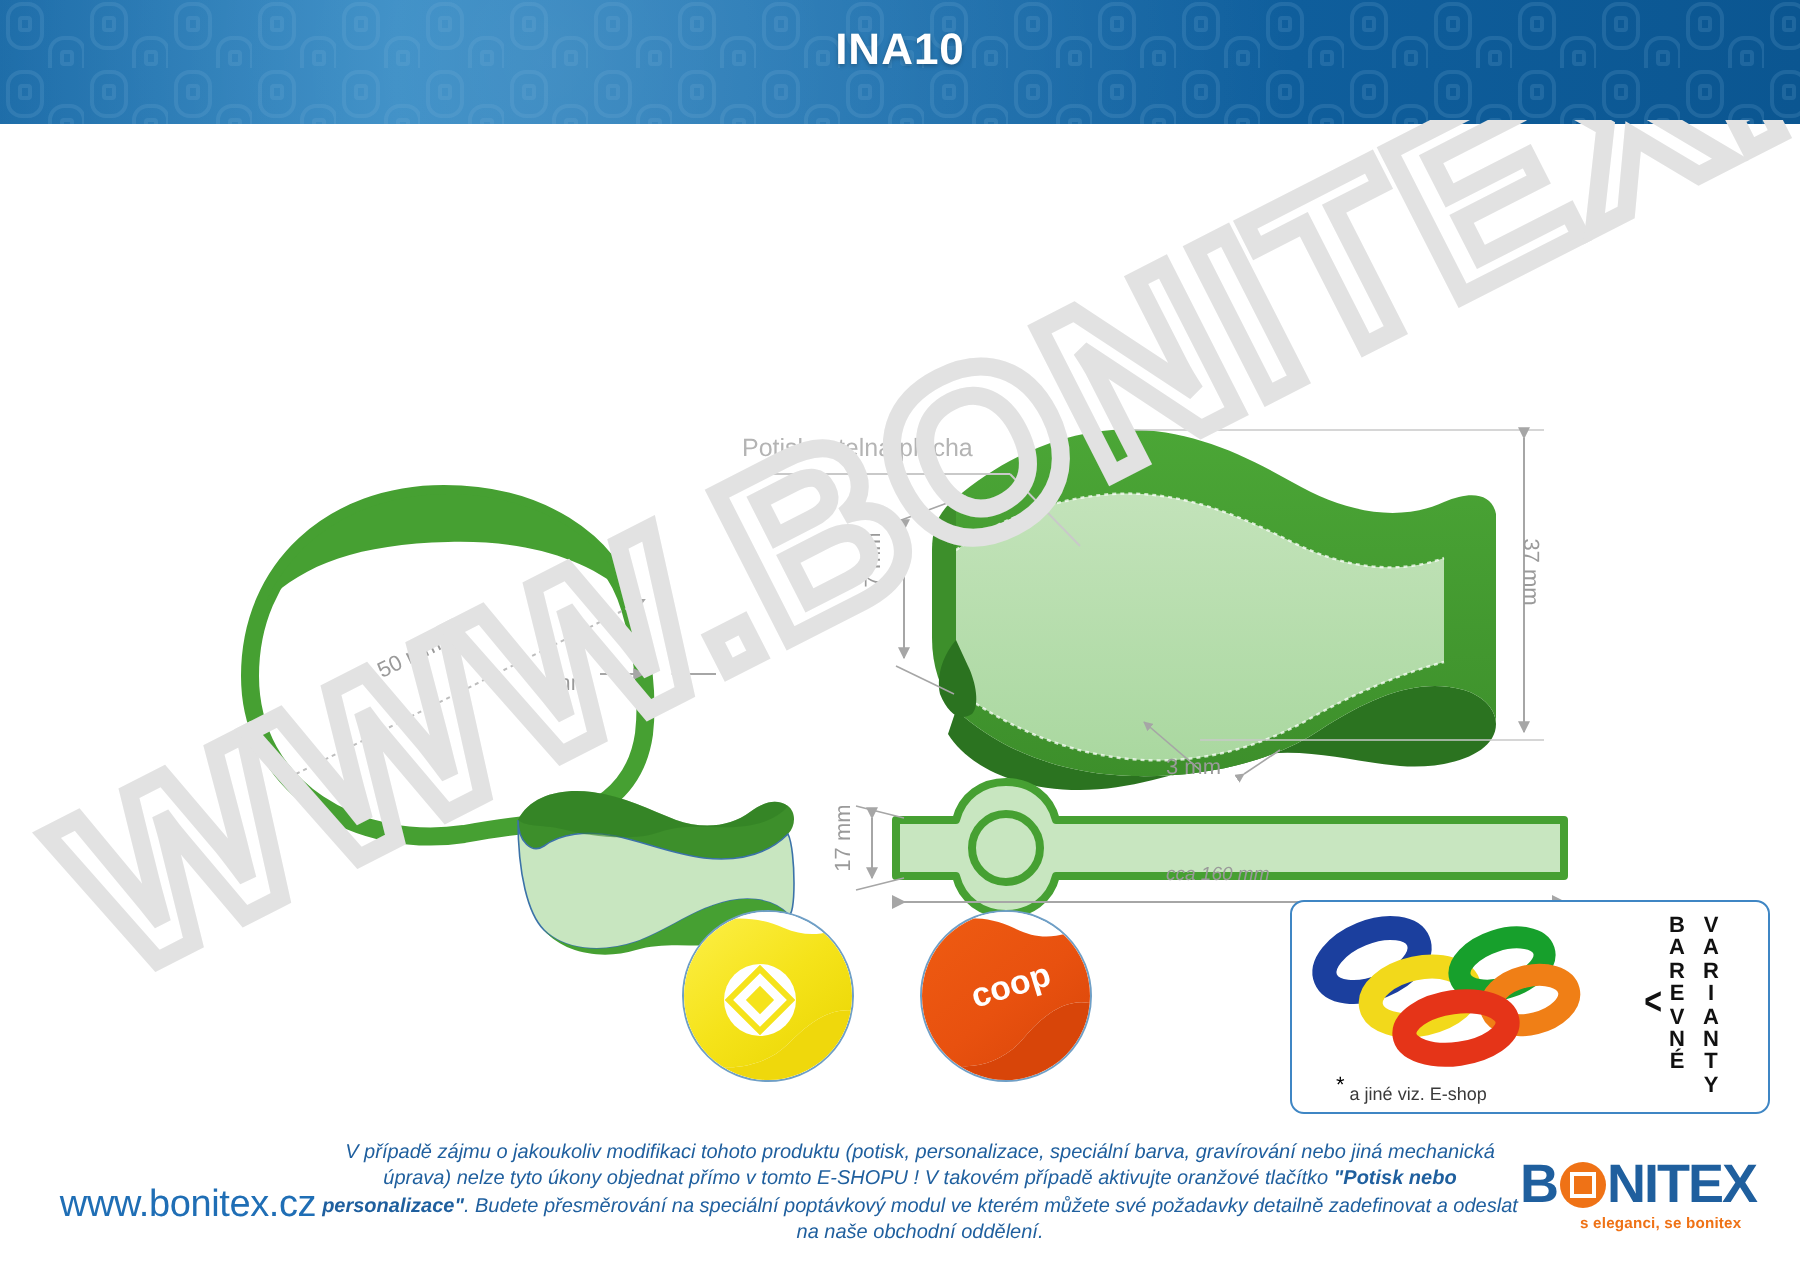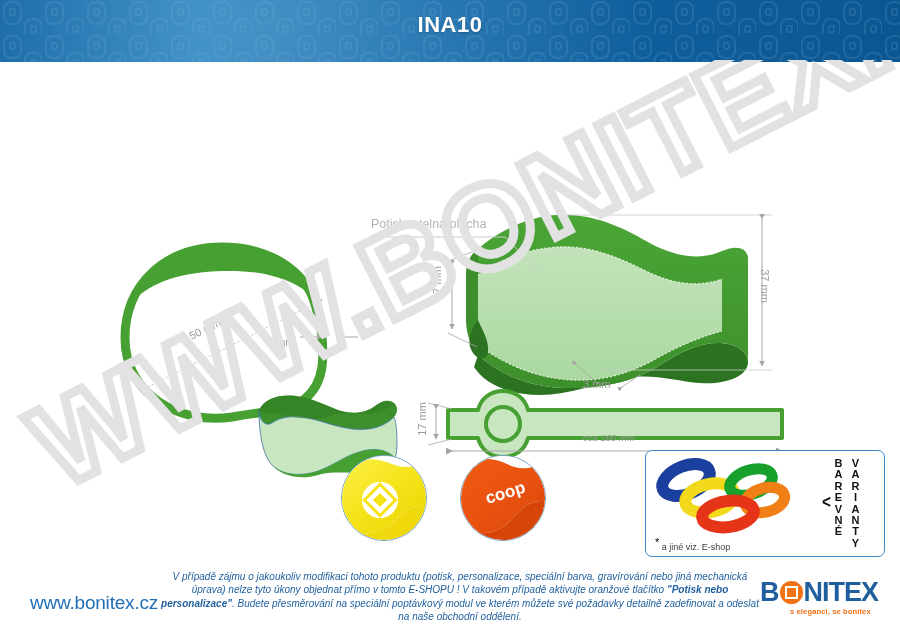--- a/index.html
+++ b/index.html
@@ -45,21 +45,21 @@
 
   
   .samples{position:absolute;left:0;top:0;width:900px;height:500px;}
   .sample{position:absolute;width:84px;height:84px;border-radius:50%;
     border:1px solid #6f9fc6;overflow:hidden;background:#fff;}
   .sample .photo{position:absolute;inset:0;}
 
   
   .variants{position:absolute;left:645px;top:450px;width:238px;height:105px;
     border:1.3px solid #3f86c4;border-radius:7px;background:#fff;}
-  .variants-note{position:absolute;left:9px;bottom:4px;font-size:9px;color:#3a3a3a;
+  .variants-note{position:absolute;left:22px;bottom:4px;font-size:9px;color:#3a3a3a;
     font-family:"Liberation Sans",sans-serif;}
   .variants-note sup{color:#000;font-size:11px;}
   .variants-label{position:absolute;right:6px;top:7px;width:46px;height:92px;}
   .vcol{position:absolute;top:0;font-size:11px;font-weight:bold;color:#111;
     line-height:11.4px;letter-spacing:0;text-align:center;width:13px;}
   .varrow{position:absolute;right:52px;top:40px;font-size:19px;font-weight:bold;color:#111;
     transform:scaleX(.8);}
 
   
   .dim{position:absolute;color:#9a9a9a;font-size:11px;

